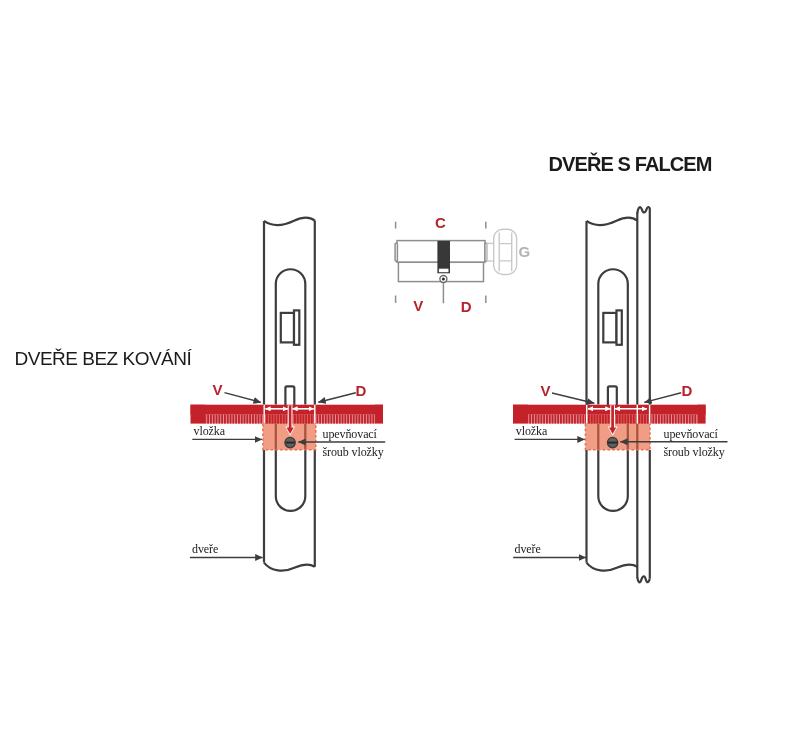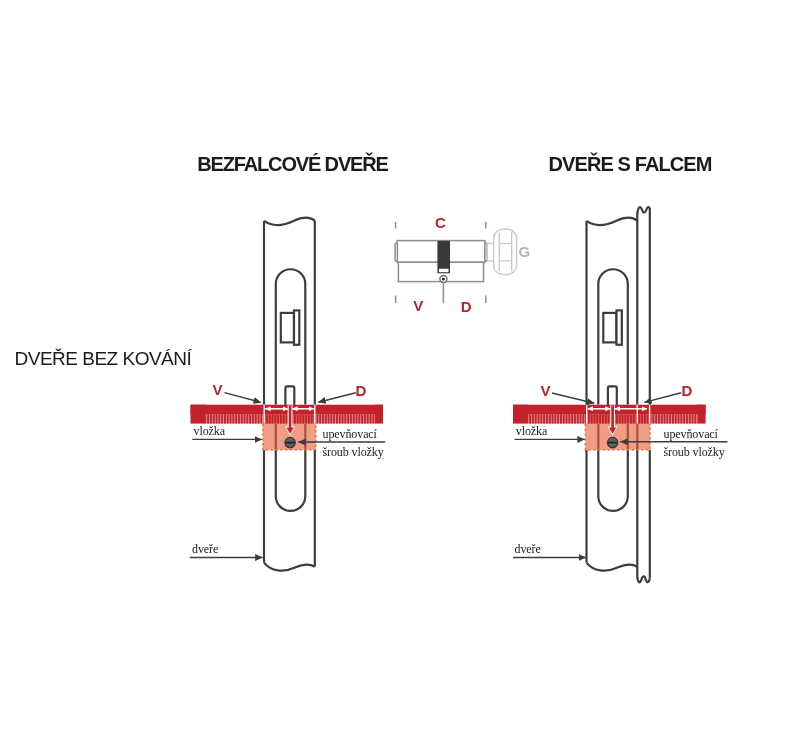--- a/index.html
+++ b/index.html
@@ -155,21 +155,20 @@
     <g>
       <path class="ptr" d="M 552 393 L 594.3 403.3" marker-end="url(#ad)"></path>
       <path class="ptr" d="M 681.2 392.8 L 644.3 402.4" marker-end="url(#ad)"></path>
       <path class="ptr" d="M 514.6 439.4 H 584.7" marker-end="url(#ad)"></path>
       <path class="ptr" d="M 727.5 441.8 H 620.3" marker-end="url(#ad)"></path>
       <path class="ptr" d="M 513.2 557.5 H 585.9" marker-end="url(#ad)"></path>
     </g>
   </g>
 </svg>
 
-<div class="t title ctr" style="left:292.5px;top:154.4px;">BEZFALCOVÉ DVEŘE</div>
 <div class="t side" style="left:14.5px;top:349.4px;">DVEŘE BEZ KOVÁNÍ</div>
 <div class="t title2 ctr" style="left:630px;top:154.4px;">DVEŘE S FALCEM</div>
 
 <div class="t dim ctr" style="left:440.3px;top:215.3px;">C</div>
 <div class="t dim ctr" style="left:418.3px;top:298.3px;">V</div>
 <div class="t dim ctr" style="left:466.2px;top:298.6px;">D</div>
 <div class="t gdim ctr" style="left:524.4px;top:244.3px;">G</div>
 
 <div class="t dim ctr" style="left:217.5px;top:382.3px;">V</div>
 <div class="t dim ctr" style="left:361px;top:383.3px;">D</div>

